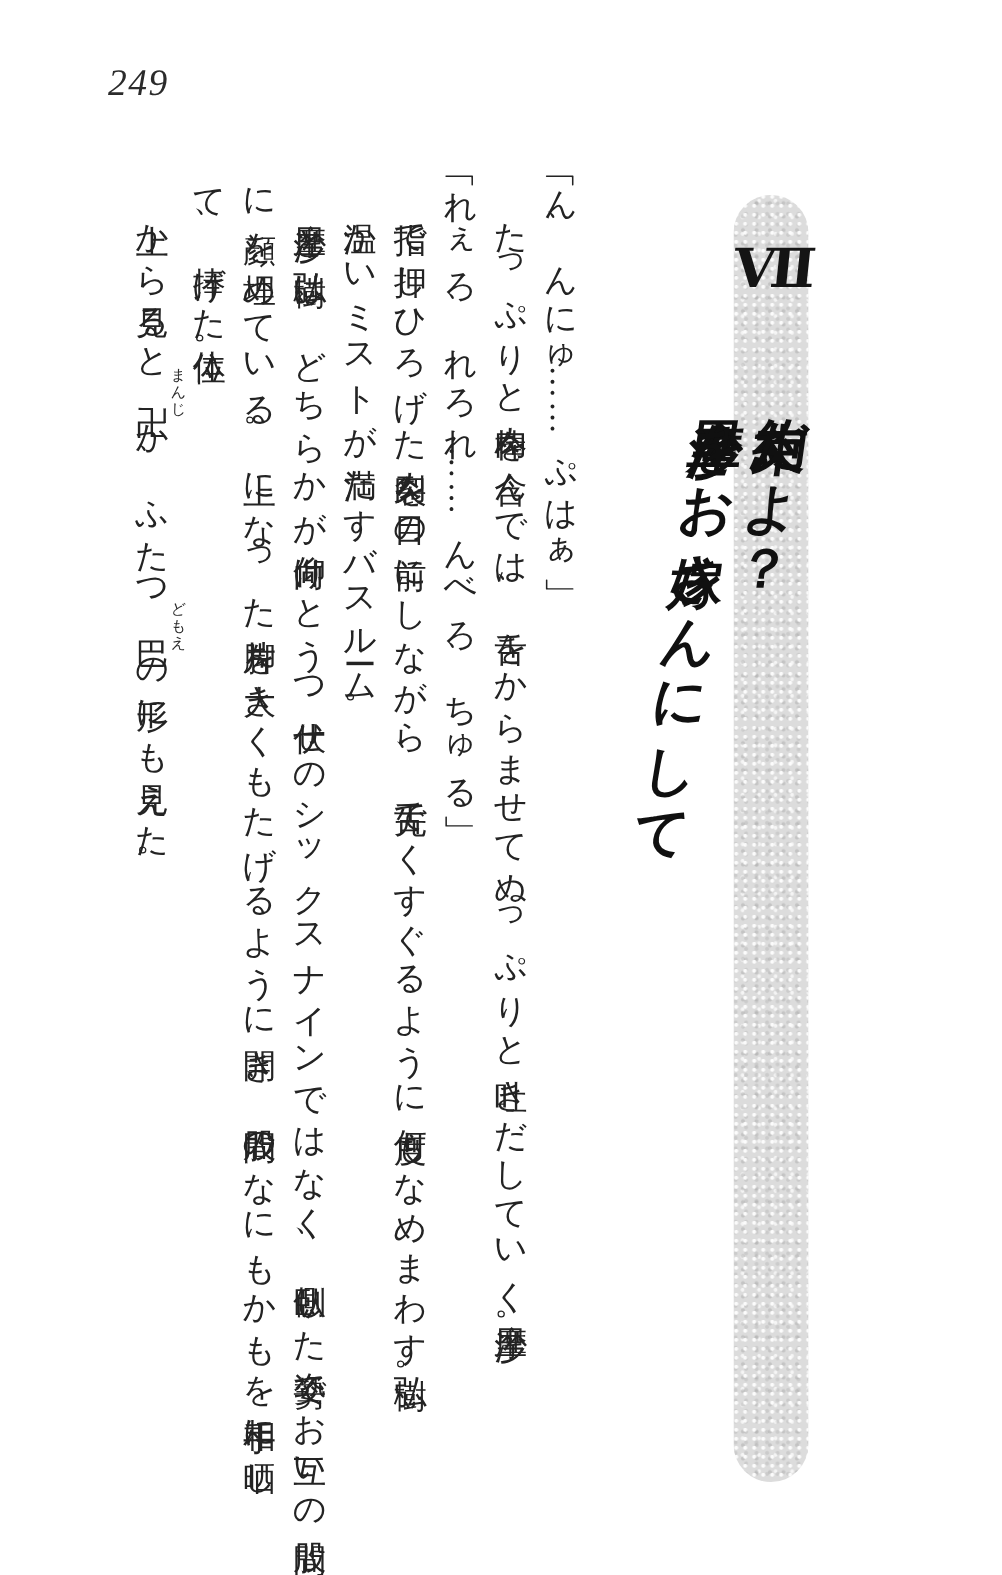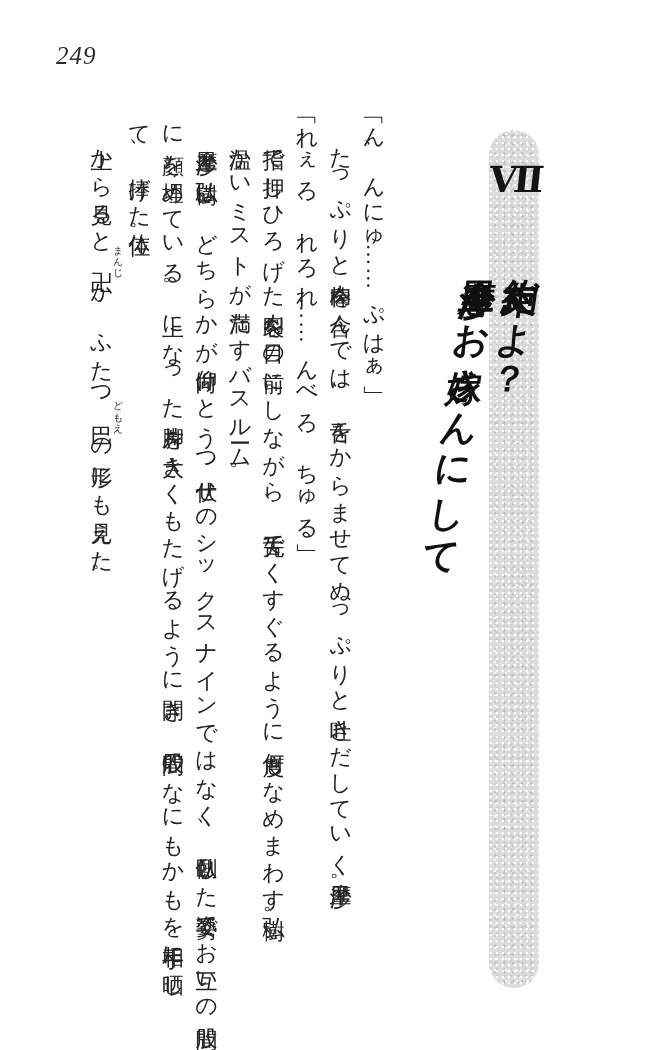--- a/index.html
+++ b/index.html
@@ -9,21 +9,21 @@
     position: relative;
     background: #ffffff;
     overflow: hidden;
     font-family: "Liberation Serif", "DejaVu Serif", serif;
     color: #1f1f1f;
   }
 
   
   .page-number {
     position: absolute;
-    left: 56px;
+    left: 72px;
     top: 42px;
     font-size: 25px;
     font-style: italic;
     letter-spacing: 1px;
     color: #2b2b2b;
   }
 
   
   .chapter-bar {
     position: absolute;

